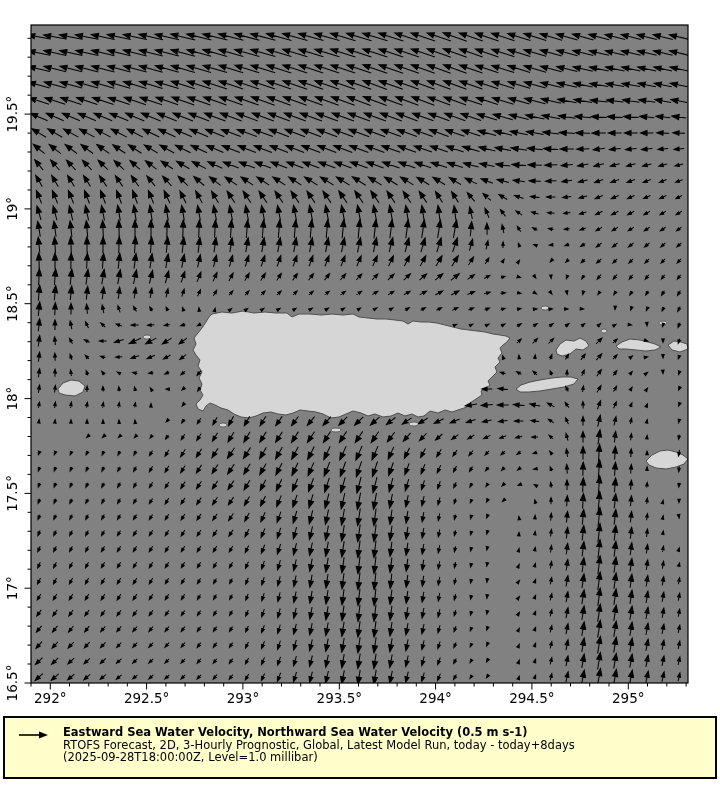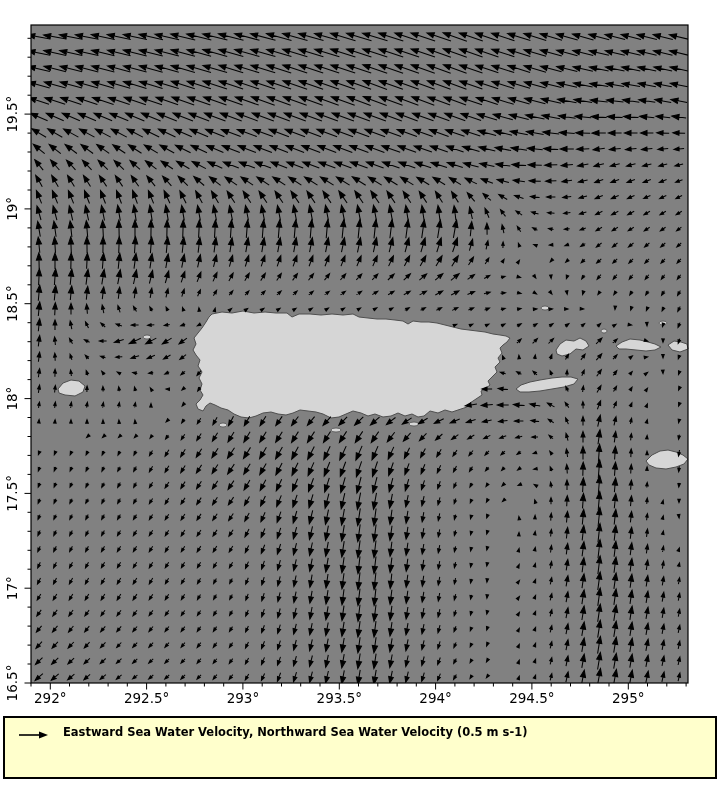--- a/index.html
+++ b/index.html
@@ -1676,16 +1676,18 @@
     <rect id="frame" x="31" y="25" width="657" height="658" fill="none" stroke="#000000" stroke-width="1.2"></rect>
   </svg>
 
   <div id="legend" style="background: rgb(255, 255, 204); border-color: rgb(0, 0, 0);">
     <svg class="leg-arrow" width="30" height="12">
       <line x1="1" y1="6" x2="23" y2="6" stroke="#000" stroke-width="1.6"></line>
       <polygon points="21,2.4 30,6 21,9.6" fill="#000"></polygon>
     </svg>
     <div class="leg-text">
       <div class="leg-title">Eastward Sea Water Velocity, Northward Sea Water Velocity (0.5 m s-1)</div>
+      <div class="leg-line">RTOFS Forecast, 2D, 3-Hourly Prognostic, Global, Latest Model Run, today - today+8days</div>
+      <div class="leg-line">(2025-09-28T18:00:00Z, Level=1.0 millibar)</div>
     </div>
   </div>
 
 </div>
 
 </body></html>

